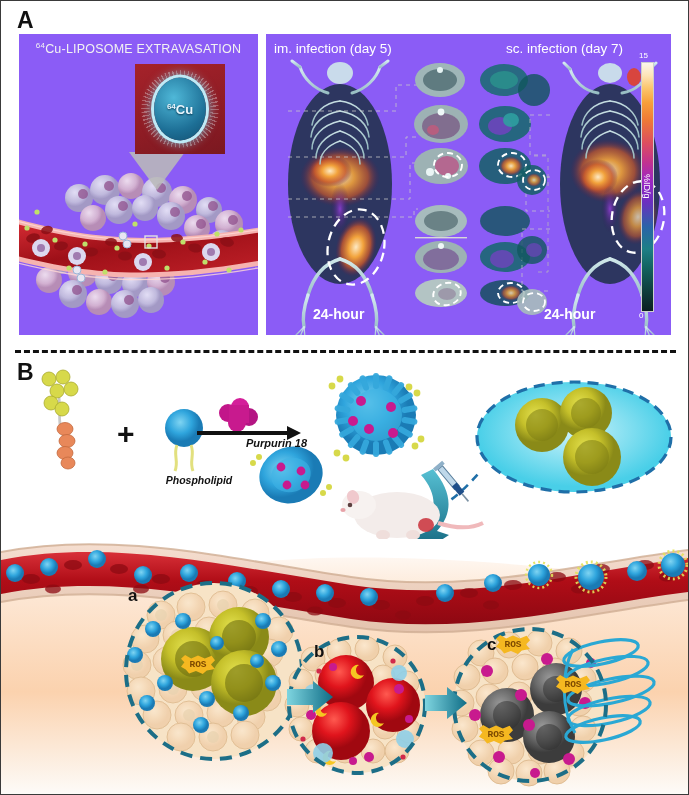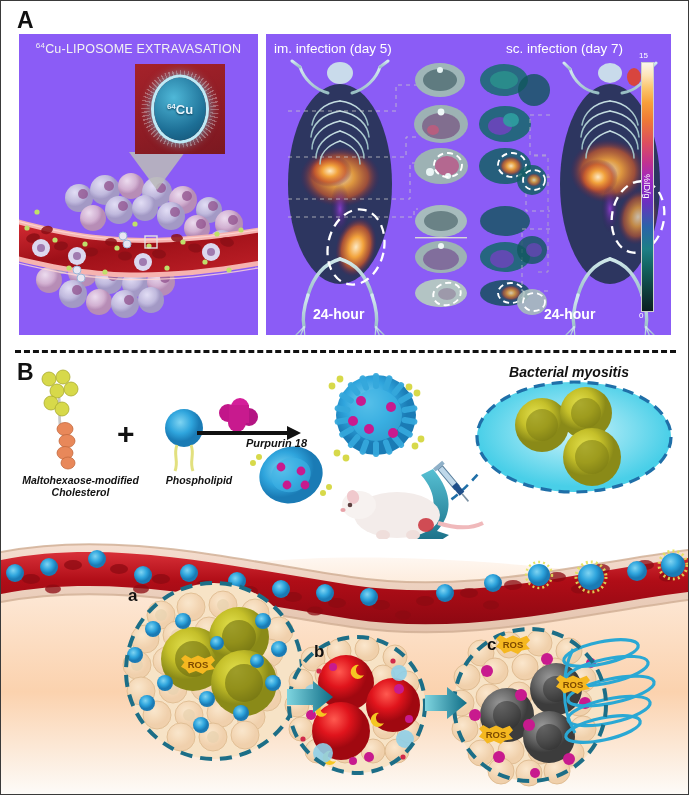--- a/index.html
+++ b/index.html
@@ -128,21 +128,21 @@
   .circle-letter{
     position:absolute;font-size:17px;font-weight:bold;color:#111;
     font-family:"Liberation Sans",sans-serif;
   }
   #cl-a{left:127px;top:233px;}
   #cl-b{left:313px;top:289px;}
   #cl-c{left:486px;top:282px;}
 
   .ros-tag{
     position:absolute;color:#7d4a00;font-weight:bold;font-size:9.5px;
-    font-family:Liberation Sans, sans-serif;
+    font-family:Liberation Mono, monospace;
     display:flex;align-items:center;justify-content:center;
     width:34px;height:19px;
     background:#f5b820;
     clip-path:polygon(12% 0%,30% 18%,50% 2%,70% 18%,90% 4%,100% 28%,
       88% 50%,100% 74%,76% 82%,64% 100%,44% 84%,24% 98%,
       14% 76%,0% 62%,10% 38%,0% 20%);
   }
 
   .panel-b svg{display:block;}
   .b-canvas{position:absolute;left:0;top:0;width:689px;height:441px;}
@@ -1046,24 +1046,22 @@
         <circle cx="529" cy="352" r="76" fill="none" stroke="#1c6e87" stroke-width="4" stroke-dasharray="12 8"></circle>
       </g>
 
       <g>
         <path d="M424 342 L446 342 L446 334 L466 350 L446 366 L446 358 L424 358 Z" fill="url(#tealArrow)"></path>
       </g>
     </svg>
 
     <div class="plus-sign">+</div>
 
-    <div class="b-label" id="lbl-chol">Maltohexaose-modified Cholesterol</div>
     <div class="b-label" id="lbl-phos">Phospholipid</div>
     <div class="b-label" id="lbl-purp">Purpurin 18</div>
-    <div class="b-label" id="lbl-myos">Bacterial myositis</div>
 
     <div class="circle-letter" id="cl-a">a</div>
     <div class="circle-letter" id="cl-b">b</div>
     <div class="circle-letter" id="cl-c">c</div>
 
     <div class="ros-tag" style="left:180px;top:302px;">ROS</div>
     <div class="ros-tag" style="left:495px;top:282px;">ROS</div>
     <div class="ros-tag" style="left:555px;top:322px;">ROS</div>
     <div class="ros-tag" style="left:478px;top:372px;">ROS</div>
   </div>

